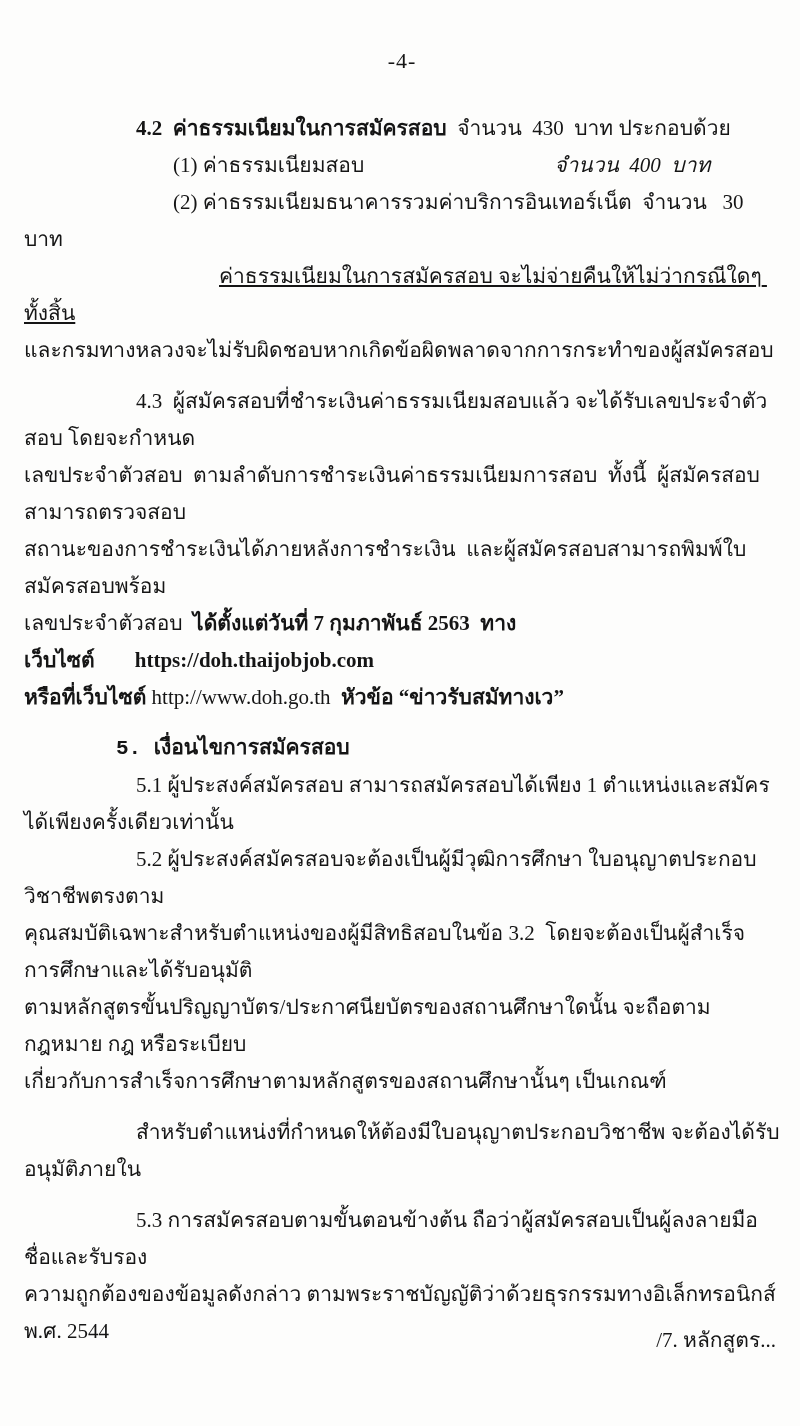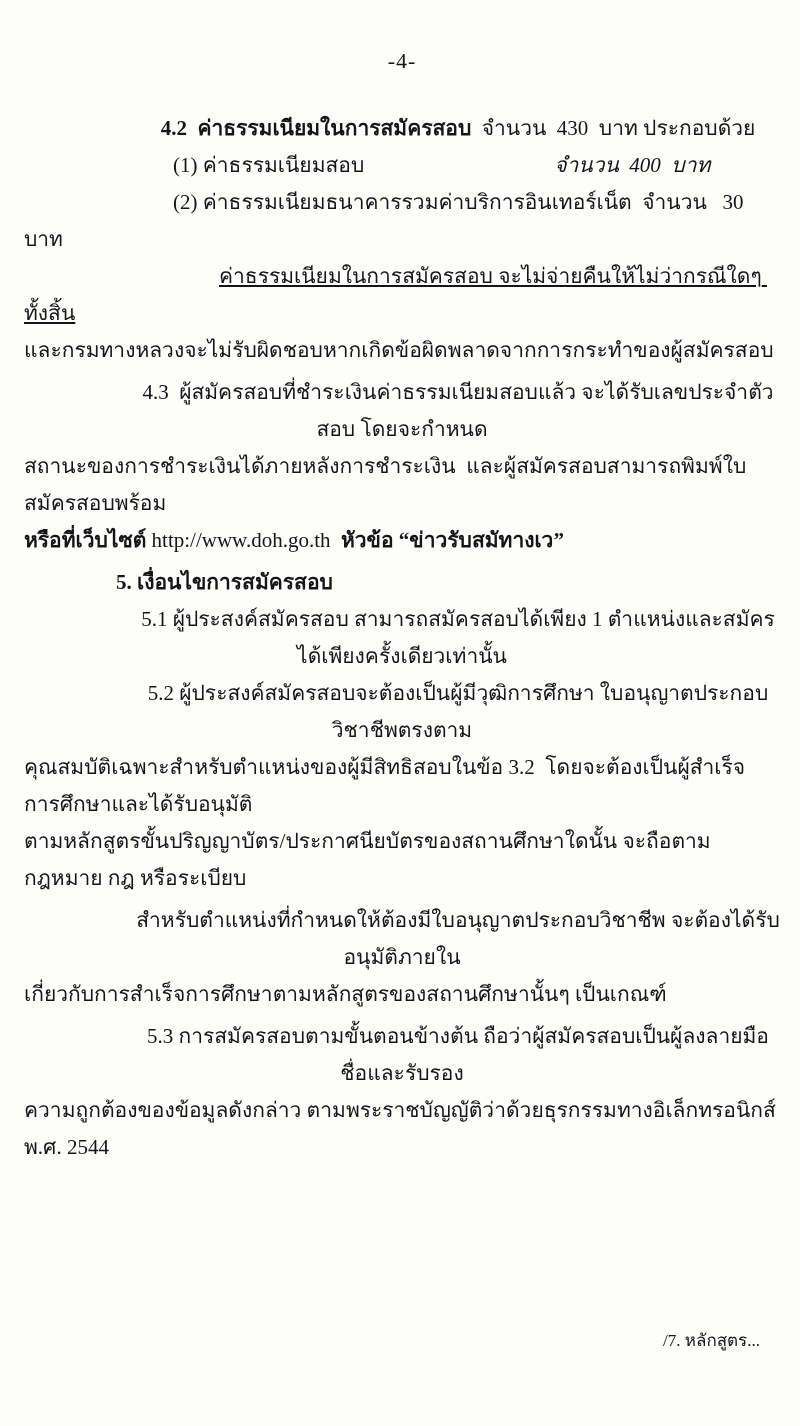--- a/index.html
+++ b/index.html
@@ -25,55 +25,57 @@
     font-size: 22px;
     line-height: 30px;
     margin-bottom: 34px;
     letter-spacing: 1px;
   }
   .line {
     font-size: 21px;
     line-height: 37px;
     white-space: pre-wrap;
   }
-  .line.indent-para   { text-indent: 112px; text-align: center; }
-  .line.indent-head   { text-indent: 92px;  }
+  .line.indent-para   { text-indent: 112px; }
+  .line.indent-head   { text-indent: 92px; font-family: Liberation Mono, monospace;  }
   .line.indent-list   { text-indent: 149px; }
   .line.indent-deep   { text-indent: 195px; text-decoration: underline; }
-  .line.space-before  { margin-top: 5px; }
+  .line.space-before  { margin-top: 14px; }
   .seg.bold { font-weight: bold; }
   .doc-footer {
     position: absolute;
-    right: 40px;
+    right: 24px;
     top: 1322px;
-    font-size: 17px;
+    font-size: 21px;
     line-height: 37px;
   }
 </style>
 </head>
 <body>
 
 <div class="page">
   <div class="doc-body">
     <div class="page-number">-4-</div>
     <div>
         <div class="line indent-para"><span class="seg bold">4.2  ค่าธรรมเนียมในการสมัครสอบ</span><span class="seg">  จำนวน  430  บาท ประกอบด้วย</span></div>
         <div class="line indent-list"><span class="seg">(1) ค่าธรรมเนียมสอบ</span><span class="seg" style="margin-left: 190px; font-style: italic;">จำนวน  400  บาท</span></div>
         <div class="line indent-list"><span class="seg">(2) ค่าธรรมเนียมธนาคารรวมค่าบริการอินเทอร์เน็ต  จำนวน   30  บาท</span></div>
         <div class="line indent-deep"><span class="seg">ค่าธรรมเนียมในการสมัครสอบ จะไม่จ่ายคืนให้ไม่ว่ากรณีใดๆ ทั้งสิ้น</span></div>
         <div class="line indent-none"><span class="seg">และกรมทางหลวงจะไม่รับผิดชอบหากเกิดข้อผิดพลาดจากการกระทำของผู้สมัครสอบ</span></div>
         <div class="line indent-para space-before"><span class="seg">4.3  ผู้สมัครสอบที่ชำระเงินค่าธรรมเนียมสอบแล้ว จะได้รับเลขประจำตัวสอบ โดยจะกำหนด</span></div>
+        <div class="line indent-none"><span class="seg">เลขประจำตัวสอบ  ตามลำดับการชำระเงินค่าธรรมเนียมการสอบ  ทั้งนี้  ผู้สมัครสอบสามารถตรวจสอบ</span></div>
         <div class="line indent-none"><span class="seg">สถานะของการชำระเงินได้ภายหลังการชำระเงิน  และผู้สมัครสอบสามารถพิมพ์ใบสมัครสอบพร้อม</span></div>
+        <div class="line indent-none"><span class="seg">เลขประจำตัวสอบ  </span><span class="seg bold">ได้ตั้งแต่วันที่ 7 กุมภาพันธ์ 2563  ทางเว็บไซต์</span><span class="seg bold" style="margin-left: 40px;">https://doh.thaijobjob.com</span></div>
         <div class="line indent-none"><span class="seg bold">หรือที่เว็บไซต์</span><span class="seg"> http://www.doh.go.th  </span><span class="seg bold">หัวข้อ “ข่าวรับสมัทางเว”</span></div>
         <div class="line indent-head space-before"><span class="seg bold">5. เงื่อนไขการสมัครสอบ</span></div>
         <div class="line indent-para"><span class="seg">5.1 ผู้ประสงค์สมัครสอบ สามารถสมัครสอบได้เพียง 1 ตำแหน่งและสมัครได้เพียงครั้งเดียวเท่านั้น</span></div>
         <div class="line indent-para"><span class="seg">5.2 ผู้ประสงค์สมัครสอบจะต้องเป็นผู้มีวุฒิการศึกษา ใบอนุญาตประกอบวิชาชีพตรงตาม</span></div>
         <div class="line indent-none"><span class="seg">คุณสมบัติเฉพาะสำหรับตำแหน่งของผู้มีสิทธิสอบในข้อ 3.2  โดยจะต้องเป็นผู้สำเร็จการศึกษาและได้รับอนุมัติ</span></div>
         <div class="line indent-none"><span class="seg">ตามหลักสูตรขั้นปริญญาบัตร/ประกาศนียบัตรของสถานศึกษาใดนั้น จะถือตามกฎหมาย กฎ หรือระเบียบ</span></div>
+        <div class="line indent-none"><span class="seg">เกี่ยวกับการสำเร็จการศึกษาตามหลักสูตรของสถานศึกษานั้นๆ เป็นเกณฑ์</span></div>
         <div class="line indent-para space-before"><span class="seg">สำหรับตำแหน่งที่กำหนดให้ต้องมีใบอนุญาตประกอบวิชาชีพ จะต้องได้รับอนุมัติภายใน</span></div>
-        <div class="line indent-none"><span class="seg">เกี่ยวกับการสำเร็จการศึกษาตามหลักสูตรของสถานศึกษานั้นๆ เป็นเกณฑ์</span></div>
         <div class="line indent-para space-before"><span class="seg">5.3 การสมัครสอบตามขั้นตอนข้างต้น ถือว่าผู้สมัครสอบเป็นผู้ลงลายมือชื่อและรับรอง</span></div>
         <div class="line indent-none"><span class="seg">ความถูกต้องของข้อมูลดังกล่าว ตามพระราชบัญญัติว่าด้วยธุรกรรมทางอิเล็กทรอนิกส์ พ.ศ. 2544</span></div>
         <div class="line indent-none"></div>
       </div>
   </div>
   <div class="doc-footer">/7. หลักสูตร...</div>
 </div>
 
 </body></html>

